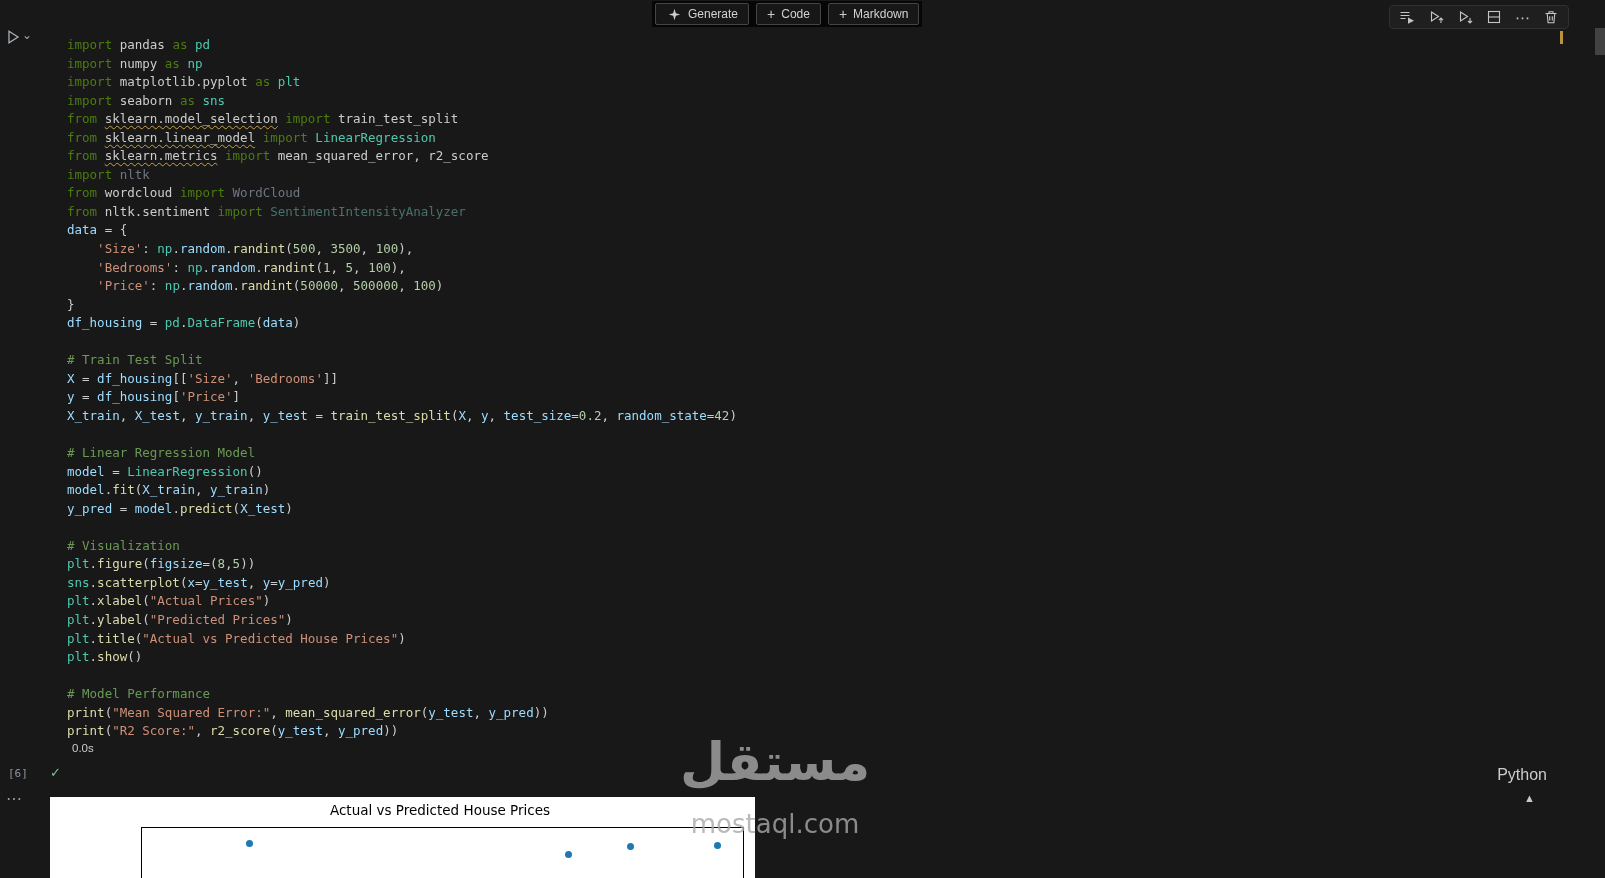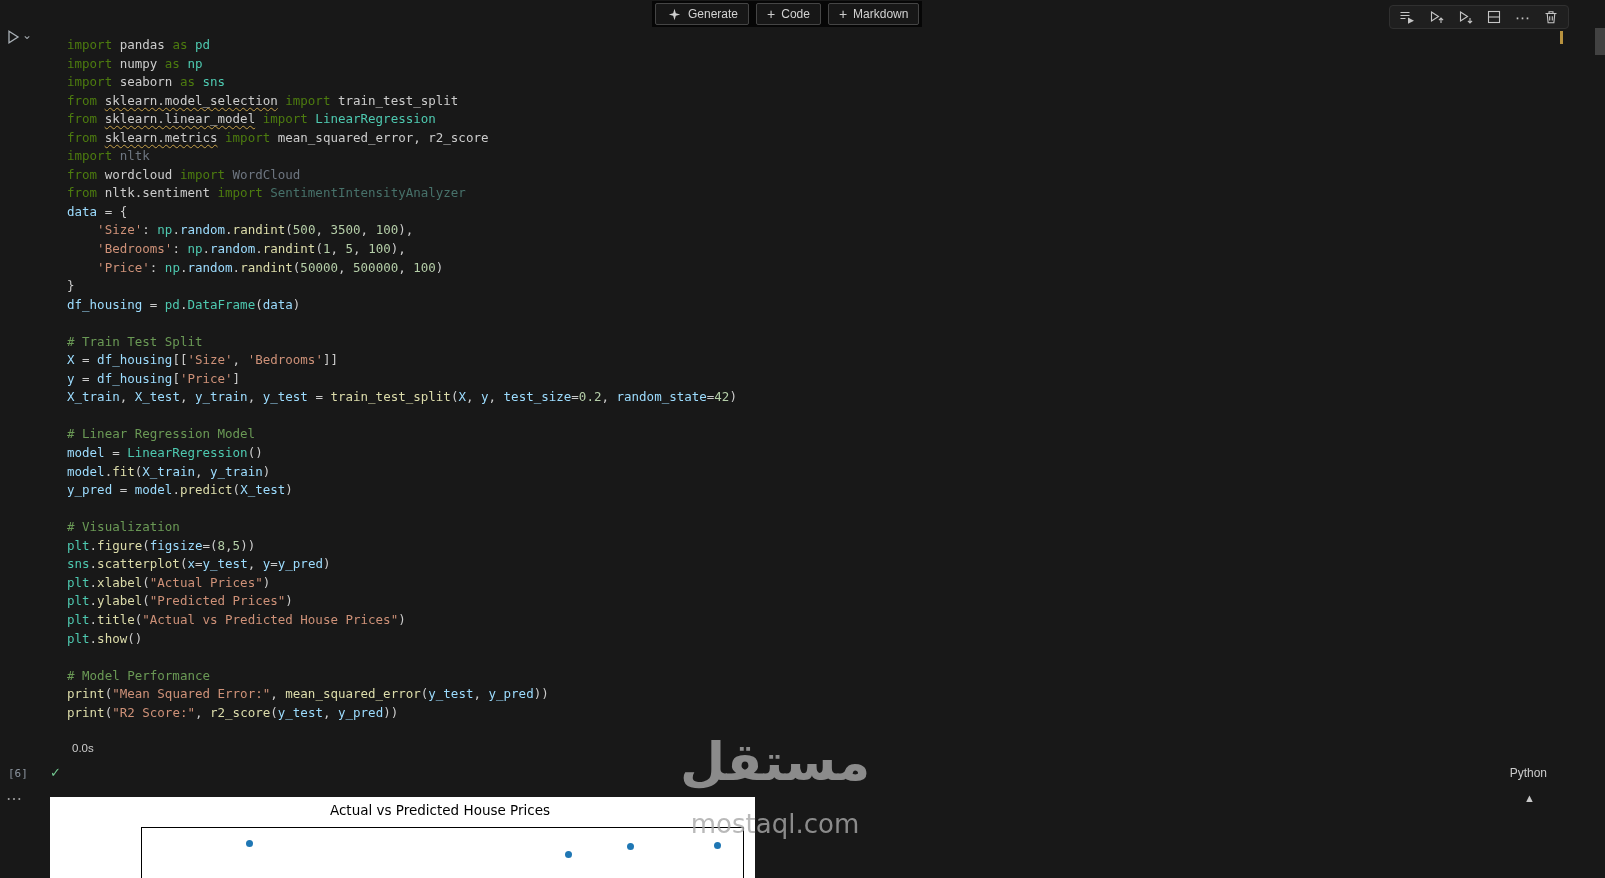--- a/index.html
+++ b/index.html
@@ -48,21 +48,21 @@
   .tk-com { color:#6A9955; }
   .tk-fn  { color:#DCDCAA; }
   .tk-dim { color:#6e7681; }
   .tk-dimteal { color:#47716a; }
   .tk-warn { text-decoration-line:underline; text-decoration-style:wavy; text-decoration-color:#c8a24a; text-decoration-thickness:1px; text-underline-offset:2px; }
 
   
   .exec-count { position:absolute; left:8px; top:767px; color:#8b949e; font:11px "DejaVu Sans Mono", monospace; }
   .exec-status { position:absolute; left:50px; top:765px; color:#73c991; font-size:13px; }
   .exec-time { position:absolute; left:72px; top:742px; color:#cccccc; font-size:11.5px; }
-  .lang-label { position:absolute; right:58px; top:766px; color:#cccccc; font-size:12px; cursor:pointer; }
+  .lang-label { position:absolute; right:58px; top:766px; color:#cccccc; font-size:16px; cursor:pointer; }
 
   
   .output-more { position:absolute; left:6px; top:789px; color:#9a9a9a; font-size:16px; letter-spacing:1px; cursor:pointer; }
   .chart-panel { position:absolute; left:50px; top:797px; width:705px; height:83px; background:#ffffff; overflow:hidden; }
   .chart-title { position:absolute; top:5px; left:80px; width:620px; text-align:center; color:#000000; font:13.5px "DejaVu Sans", sans-serif; }
   .chart-axes { position:absolute; left:91px; top:30px; width:603px; height:70px; border:1.2px solid #000000; background:#ffffff; }
   .dot { position:absolute; width:7px; height:7px; border-radius:50%; }
 
   
   .watermark { position:absolute; left:655px; top:731px; width:240px; text-align:center; z-index:5; color:#a8a8a8; opacity:0.8; pointer-events:none; }
@@ -136,20 +136,21 @@
     <svg width="14" height="16" viewBox="0 0 14 16">
         <path d="M3 2.2l9 5.8-9 5.8z" fill="none" stroke="#a9b0b6" stroke-width="1.3"></path>
       </svg>
   </span>
   <span class="chev">⌄</span>
 </div>
 
 <div class="code-editor">
     <div class="code-line"><span class="tk-kw">import</span><span class="tk-def"> pandas </span><span class="tk-kw">as</span><span class="tk-mod"> pd</span></div>
     <div class="code-line"><span class="tk-kw">import</span><span class="tk-def"> numpy </span><span class="tk-kw">as</span><span class="tk-mod"> np</span></div>
+    <div class="code-line"><span class="tk-kw">import</span><span class="tk-def"> matplotlib.pyplot </span><span class="tk-kw">as</span><span class="tk-mod"> plt</span></div>
     <div class="code-line"><span class="tk-kw">import</span><span class="tk-def"> seaborn </span><span class="tk-kw">as</span><span class="tk-mod"> sns</span></div>
     <div class="code-line"><span class="tk-kw">from</span><span class="tk-def"> </span><span class="tk-def tk-warn">sklearn.model_selection</span><span class="tk-def"> </span><span class="tk-kw">import</span><span class="tk-def"> train_test_split</span></div>
     <div class="code-line"><span class="tk-kw">from</span><span class="tk-def"> </span><span class="tk-def tk-warn">sklearn.linear_model</span><span class="tk-def"> </span><span class="tk-kw">import</span><span class="tk-mod"> LinearRegression</span></div>
     <div class="code-line"><span class="tk-kw">from</span><span class="tk-def"> </span><span class="tk-def tk-warn">sklearn.metrics</span><span class="tk-def"> </span><span class="tk-kw">import</span><span class="tk-def"> mean_squared_error, r2_score</span></div>
     <div class="code-line"><span class="tk-kw">import</span><span class="tk-def"> </span><span class="tk-dim">nltk</span></div>
     <div class="code-line"><span class="tk-kw">from</span><span class="tk-def"> wordcloud </span><span class="tk-kw">import</span><span class="tk-def"> </span><span class="tk-dim">WordCloud</span></div>
     <div class="code-line"><span class="tk-kw">from</span><span class="tk-def"> nltk.sentiment </span><span class="tk-kw">import</span><span class="tk-def"> </span><span class="tk-dimteal">SentimentIntensityAnalyzer</span></div>
     <div class="code-line"><span class="tk-var">data</span><span class="tk-def"> = {</span></div>
     <div class="code-line"><span class="tk-def">    </span><span class="tk-str">'Size'</span><span class="tk-def">: </span><span class="tk-mod">np</span><span class="tk-def">.</span><span class="tk-var">random</span><span class="tk-def">.</span><span class="tk-fn">randint</span><span class="tk-def">(</span><span class="tk-num">500</span><span class="tk-def">, </span><span class="tk-num">3500</span><span class="tk-def">, </span><span class="tk-num">100</span><span class="tk-def">),</span></div>
     <div class="code-line"><span class="tk-def">    </span><span class="tk-str">'Bedrooms'</span><span class="tk-def">: </span><span class="tk-mod">np</span><span class="tk-def">.</span><span class="tk-var">random</span><span class="tk-def">.</span><span class="tk-fn">randint</span><span class="tk-def">(</span><span class="tk-num">1</span><span class="tk-def">, </span><span class="tk-num">5</span><span class="tk-def">, </span><span class="tk-num">100</span><span class="tk-def">),</span></div>

